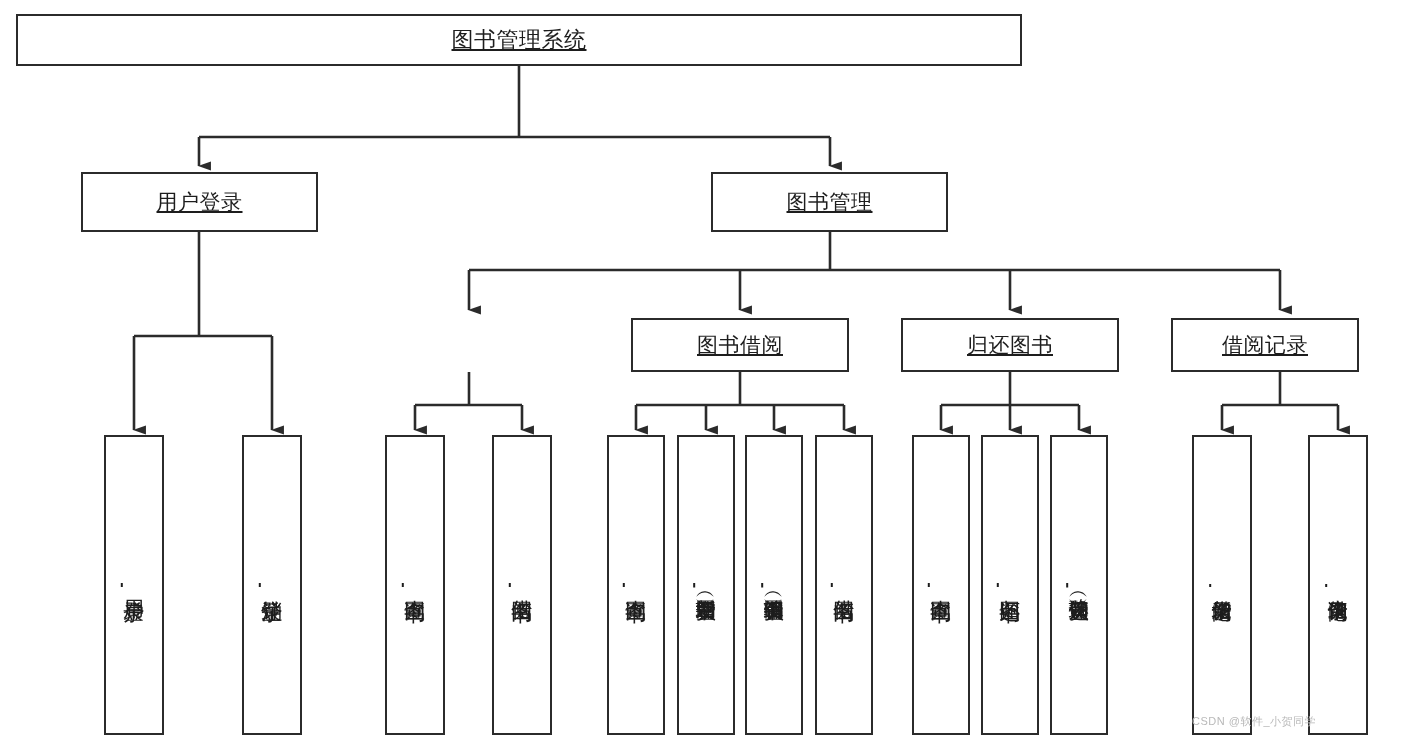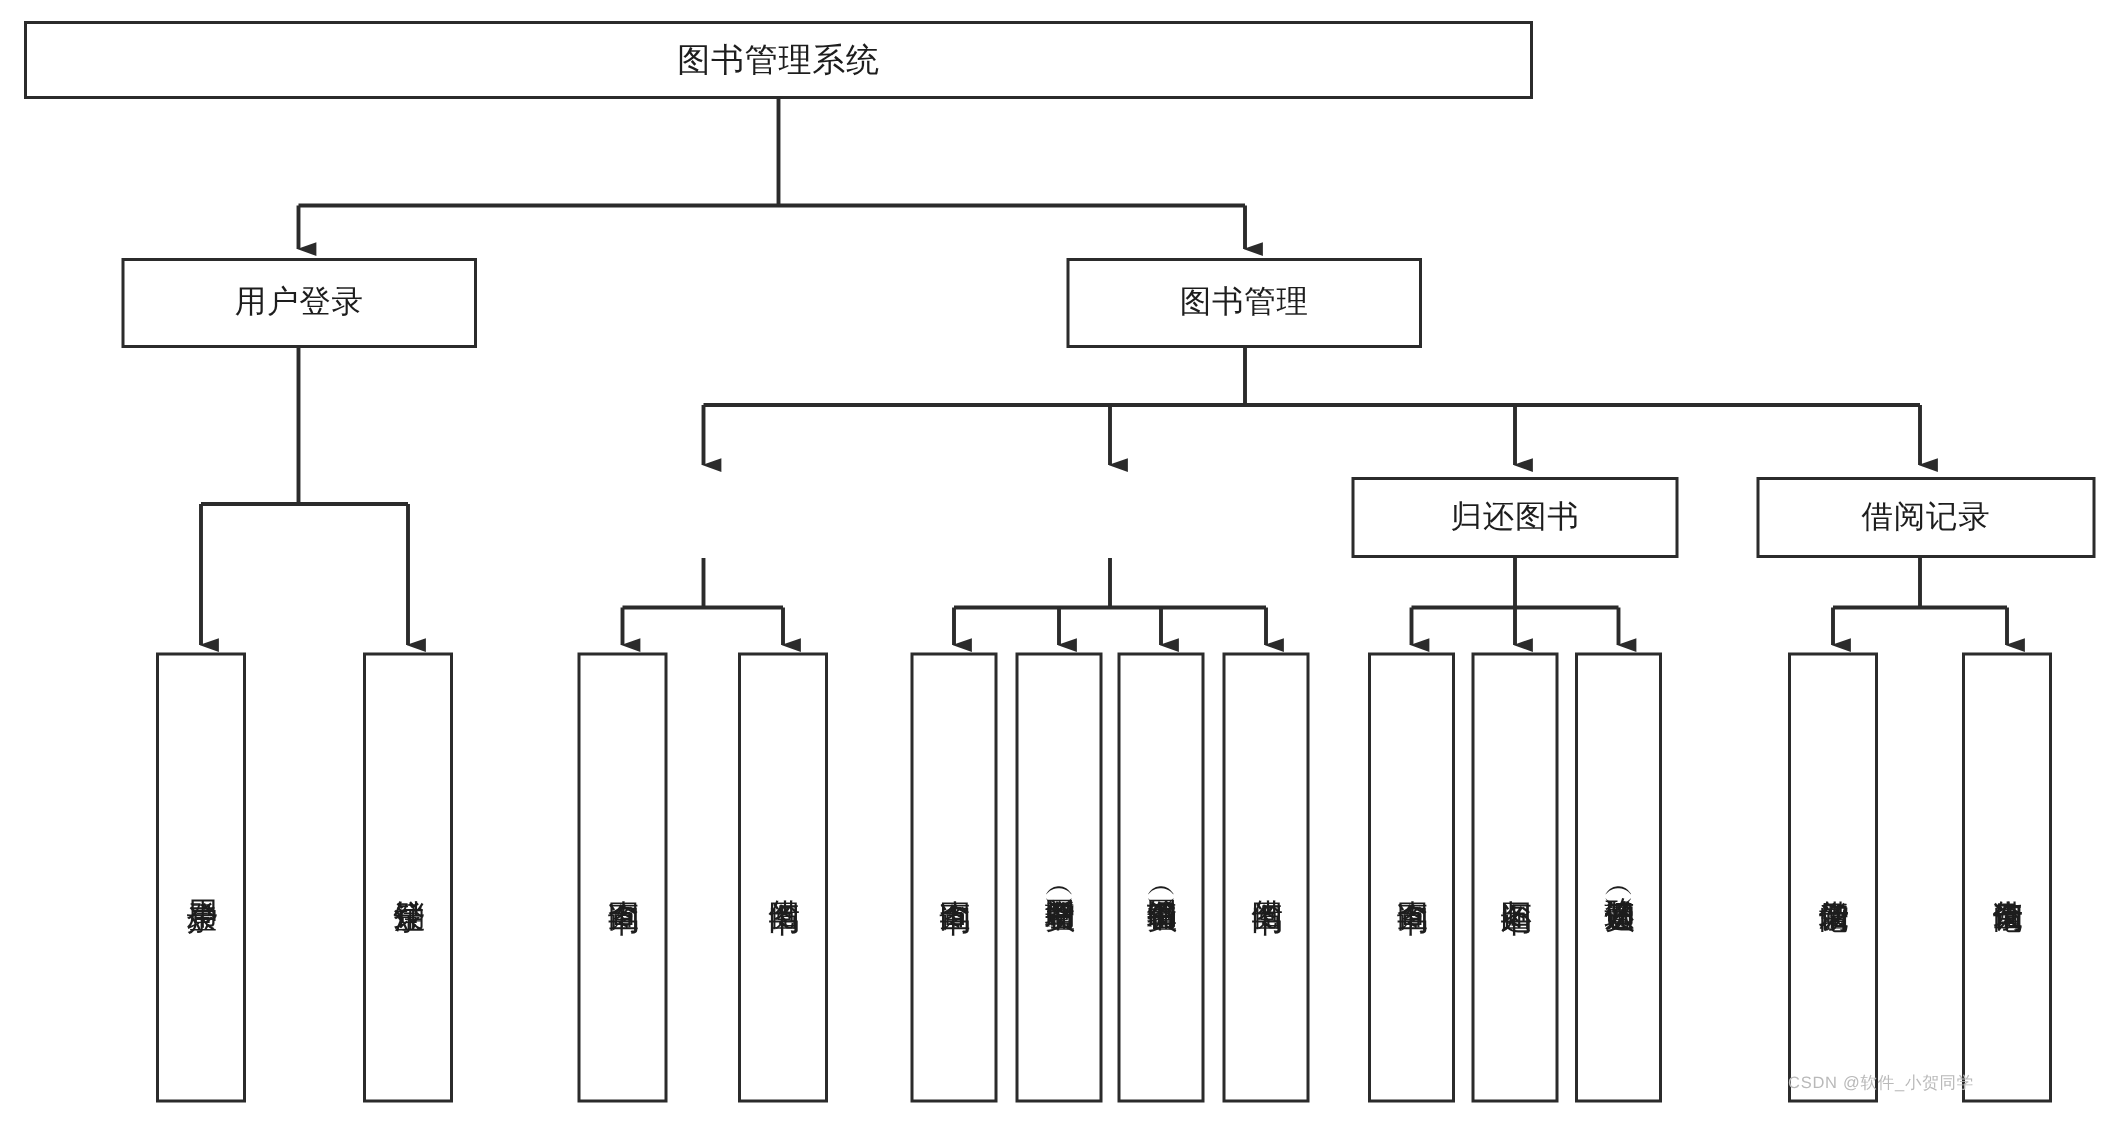--- a/index.html
+++ b/index.html
@@ -14,20 +14,21 @@
     display:flex;
     align-items:center;
     justify-content:center;
     color:#1d1d1d;
   }
   .node .label{
     display:block;
     text-align:center;
     line-height:1.12;
     letter-spacing:0.5px;
+    text-decoration:underline;
   }
   .h-node .label{font-size:21px;}
   .root .label{font-size:22px;}
   .v-node{align-items:center;justify-content:center;}
   .v-node .label{
     writing-mode:vertical-rl;
     text-orientation:upright;
     font-size:21px;
     line-height:1.22;
     letter-spacing:1px;
@@ -103,24 +104,27 @@
     <span class="label">图书管理系统</span>
   </div>
 
   <div class="node h-node" style="left:81px;top:172px;width:237px;height:60px;">
     <span class="label">用户登录</span>
   </div>
   <div class="node h-node" style="left:711px;top:172px;width:237px;height:60px;">
     <span class="label">图书管理</span>
   </div>
 
+  <div class="node h-node" style="left:631px;top:318px;width:218px;height:54px;">
+    <span class="label">图书借阅</span>
+  </div>
   <div class="node h-node" style="left:901px;top:318px;width:218px;height:54px;">
     <span class="label">归还图书</span>
   </div>
-  <div class="node h-node" style="left:1171px;top:318px;width:226px;height:54px;">
+  <div class="node h-node" style="left:1171px;top:318px;width:188px;height:54px;">
     <span class="label">借阅记录</span>
   </div>
 
   <div class="node v-node" style="left:104px;top:435px;width:60px;height:300px;">
     <span class="label">用户登录</span>
   </div>
   <div class="node v-node" style="left:242px;top:435px;width:60px;height:300px;">
     <span class="label">注销登录</span>
   </div>
 

